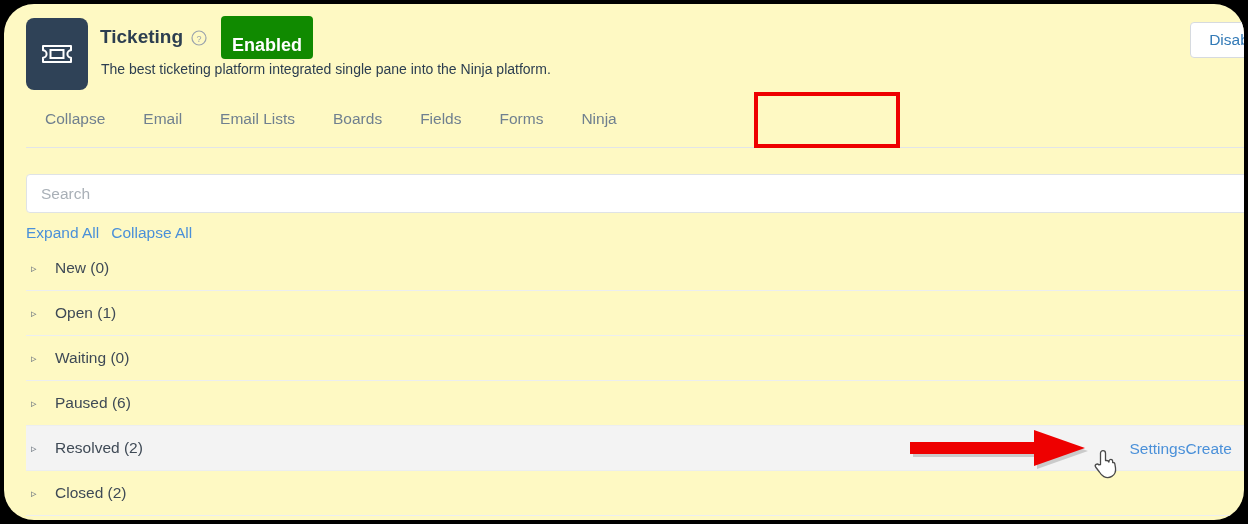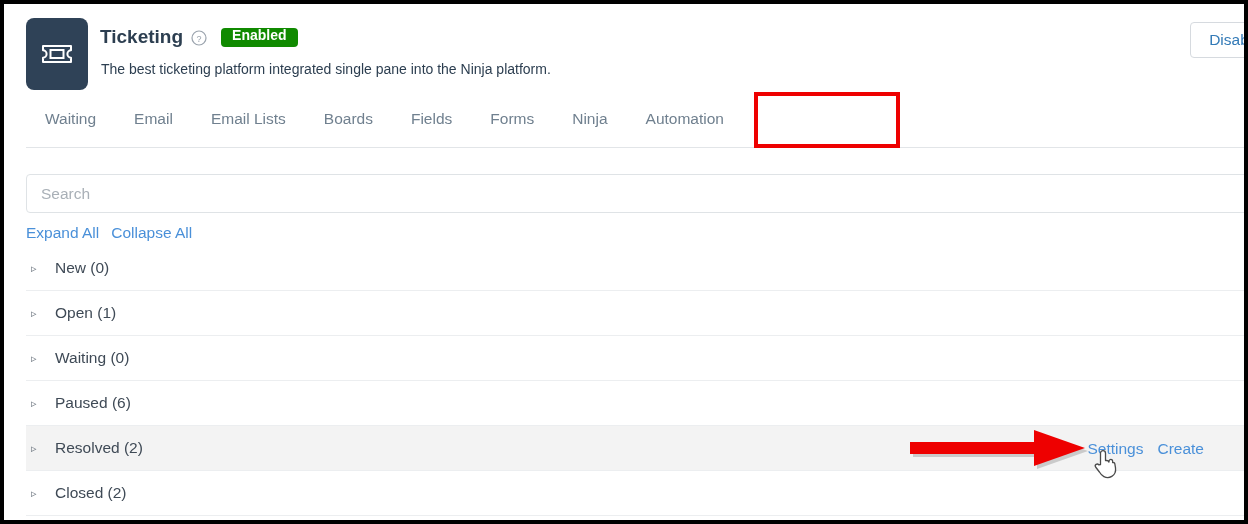--- a/index.html
+++ b/index.html
@@ -23,22 +23,23 @@
     overflow: hidden;
   }
 
   
   #page {
     position: absolute;
     left: 4px;
     top: 4px;
     width: 1240px;
     height: 516px;
-    background: #ffffff;
+    background: #fef9c3;
     overflow: hidden;
+    border-radius: 30px;
   }
 
   
   #header {
     position: absolute;
     left: 0;
     top: 0;
     width: 1240px;
     height: 86px;
   }
@@ -75,23 +76,23 @@
     width: 16px;
     height: 16px;
     display: inline-block;
     position: relative;
     top: 1px;
   }
   #status-badge {
     margin-left: 14px;
     background: #108a00;
     color: #ffffff;
-    font-size: 14px;
+    font-size: 18px;
     font-weight: bold;
-    padding: 0 11px 5px 11px;
+    padding: 20px 11px 5px 11px;
     border-radius: 4px;
     line-height: 1;
   }
   #app-subtitle {
     position: absolute;
     left: 97px;
     top: 57px;
     font-size: 14px;
     color: #2c3e50;
     white-space: nowrap;
@@ -225,26 +226,25 @@
     display: inline-block;
     user-select: none;
   }
   .status-label {
     font-size: 15.5px;
     color: #3f4a56;
     white-space: nowrap;
   }
   .row-actions {
     position: absolute;
-    right: 40px;
+    right: 12px;
     top: 0;
     height: 45px;
     display: flex;
     align-items: center;
-    gap: 14px;
   }
   .row-action-link {
     font-size: 15.5px;
     color: #4a90d9;
     cursor: pointer;
     white-space: nowrap;
   }
 
   
   #red-arrow {
@@ -291,28 +291,27 @@
         </span>
         <span id="status-badge">Enabled</span>
       </div>
 
       <div id="app-subtitle">The best ticketing platform integrated single pane into the Ninja platform.</div>
 
       <div id="disable-button">Disable</div>
     </div>
 
     <div id="tabs">
-      <div class="tab">Waiting</div>
+      <div class="tab">Collapse</div>
       <div class="tab">Email</div>
       <div class="tab">Email Lists</div>
       <div class="tab">Boards</div>
       <div class="tab">Fields</div>
       <div class="tab">Forms</div>
       <div class="tab">Ninja</div>
-      <div class="tab">Automation</div>
     </div>
     <div id="tab-divider"></div>
     <div id="tab-highlight-box"></div>
 
     <input id="search-input" type="text" placeholder="Search" style="">
 
     <div id="bulk-links">
       <span class="bulk-link">Expand All</span>
       <span class="bulk-link">Collapse All</span>
     </div>

